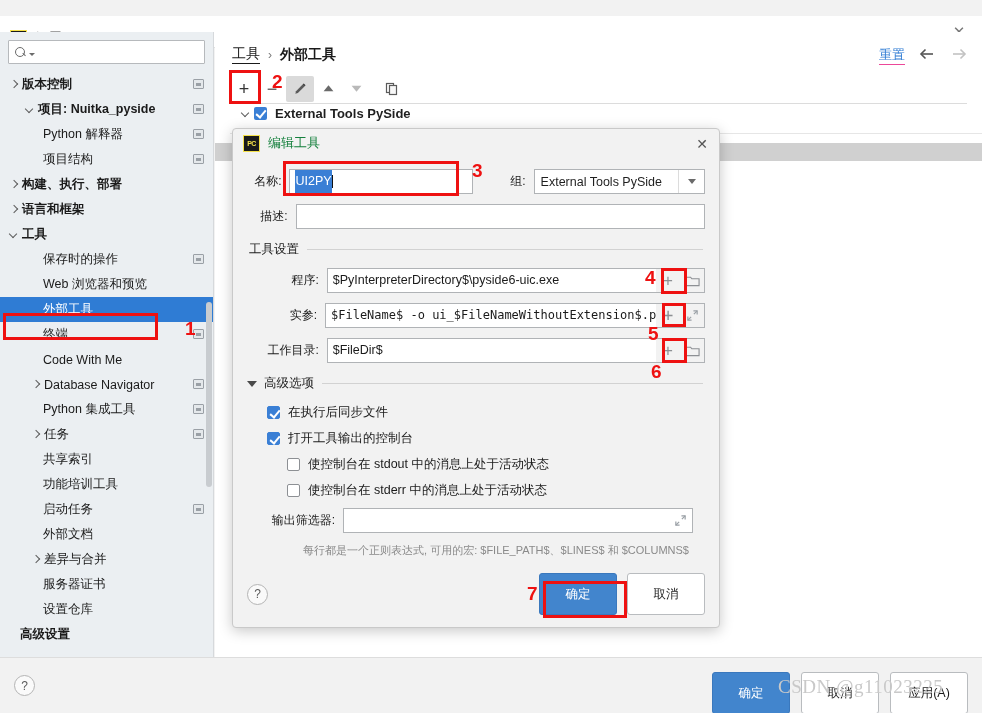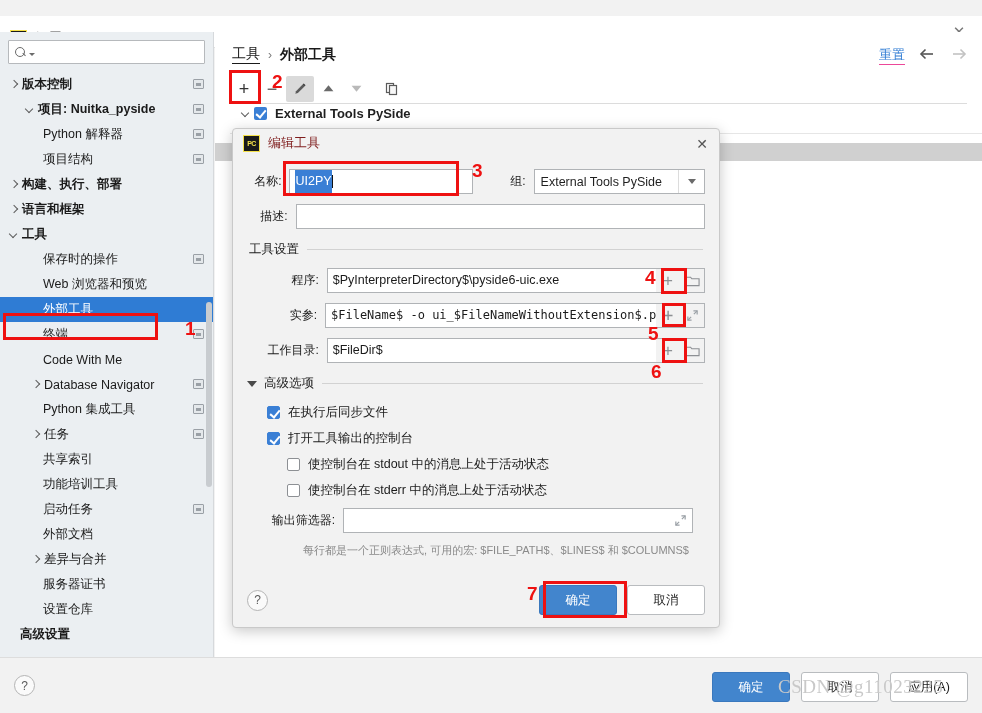--- a/index.html
+++ b/index.html
@@ -156,21 +156,21 @@
     background: #e6e6e6;
   }
 
   
   .dialog {
     position: absolute; left: 232px; top: 128px; width: 488px; height: 500px;
     background: #f2f2f2; border: 1px solid #c9c9c9; border-radius: 4px;
     box-shadow: 0 3px 14px rgba(0,0,0,0.22);
   }
   .dlg-title { height: 28px; display: flex; align-items: center; padding: 0 6px; }
-  .dlg-title-text { font-size: 13px; color: #7f1d1d; margin-left: 8px; }
+  .dlg-title-text { font-size: 13px; color: #15803d; margin-left: 8px; }
   .dlg-close {
     position: absolute; right: 6px; top: 4px; width: 22px; height: 22px;
     display: flex; align-items: center; justify-content: center;
     font-size: 14px; color: #555; cursor: default;
   }
 
   .frow { display: flex; align-items: center; margin: 0 0 10px 0; }
   .flabel { font-size: 12px; color: #1a1a1a; text-align: right; }
   .finput {
     height: 25px; background: #ffffff; border: 1px solid #b0b3b6;
@@ -223,21 +223,21 @@
 
   .hint {
     font-size: 11px; color: #8a8a8a; text-align: center;
   }
   .help-circle {
     width: 21px; height: 21px; border: 1px solid #b4b4b4; border-radius: 50%;
     display: flex; align-items: center; justify-content: center;
     font-size: 12px; color: #5a5a5a; background: #fafafa;
   }
   .btn {
-    height: 30px; min-width: 78px; border: 1px solid #b9bcbf; background: #ffffff;
+    height: 42px; min-width: 78px; border: 1px solid #b9bcbf; background: #ffffff;
     font-family: inherit; font-size: 12.5px; color: #1a1a1a; border-radius: 3px;
     cursor: default;
   }
   .btn.primary { background: #4285cd; border-color: #3a78bd; color: #ffffff; }
 
   
   .bottombar {
     position: absolute; left: 0; top: 657px; width: 982px; height: 56px;
     background: #f2f2f2; border-top: 1px solid #dddddd;
   }

